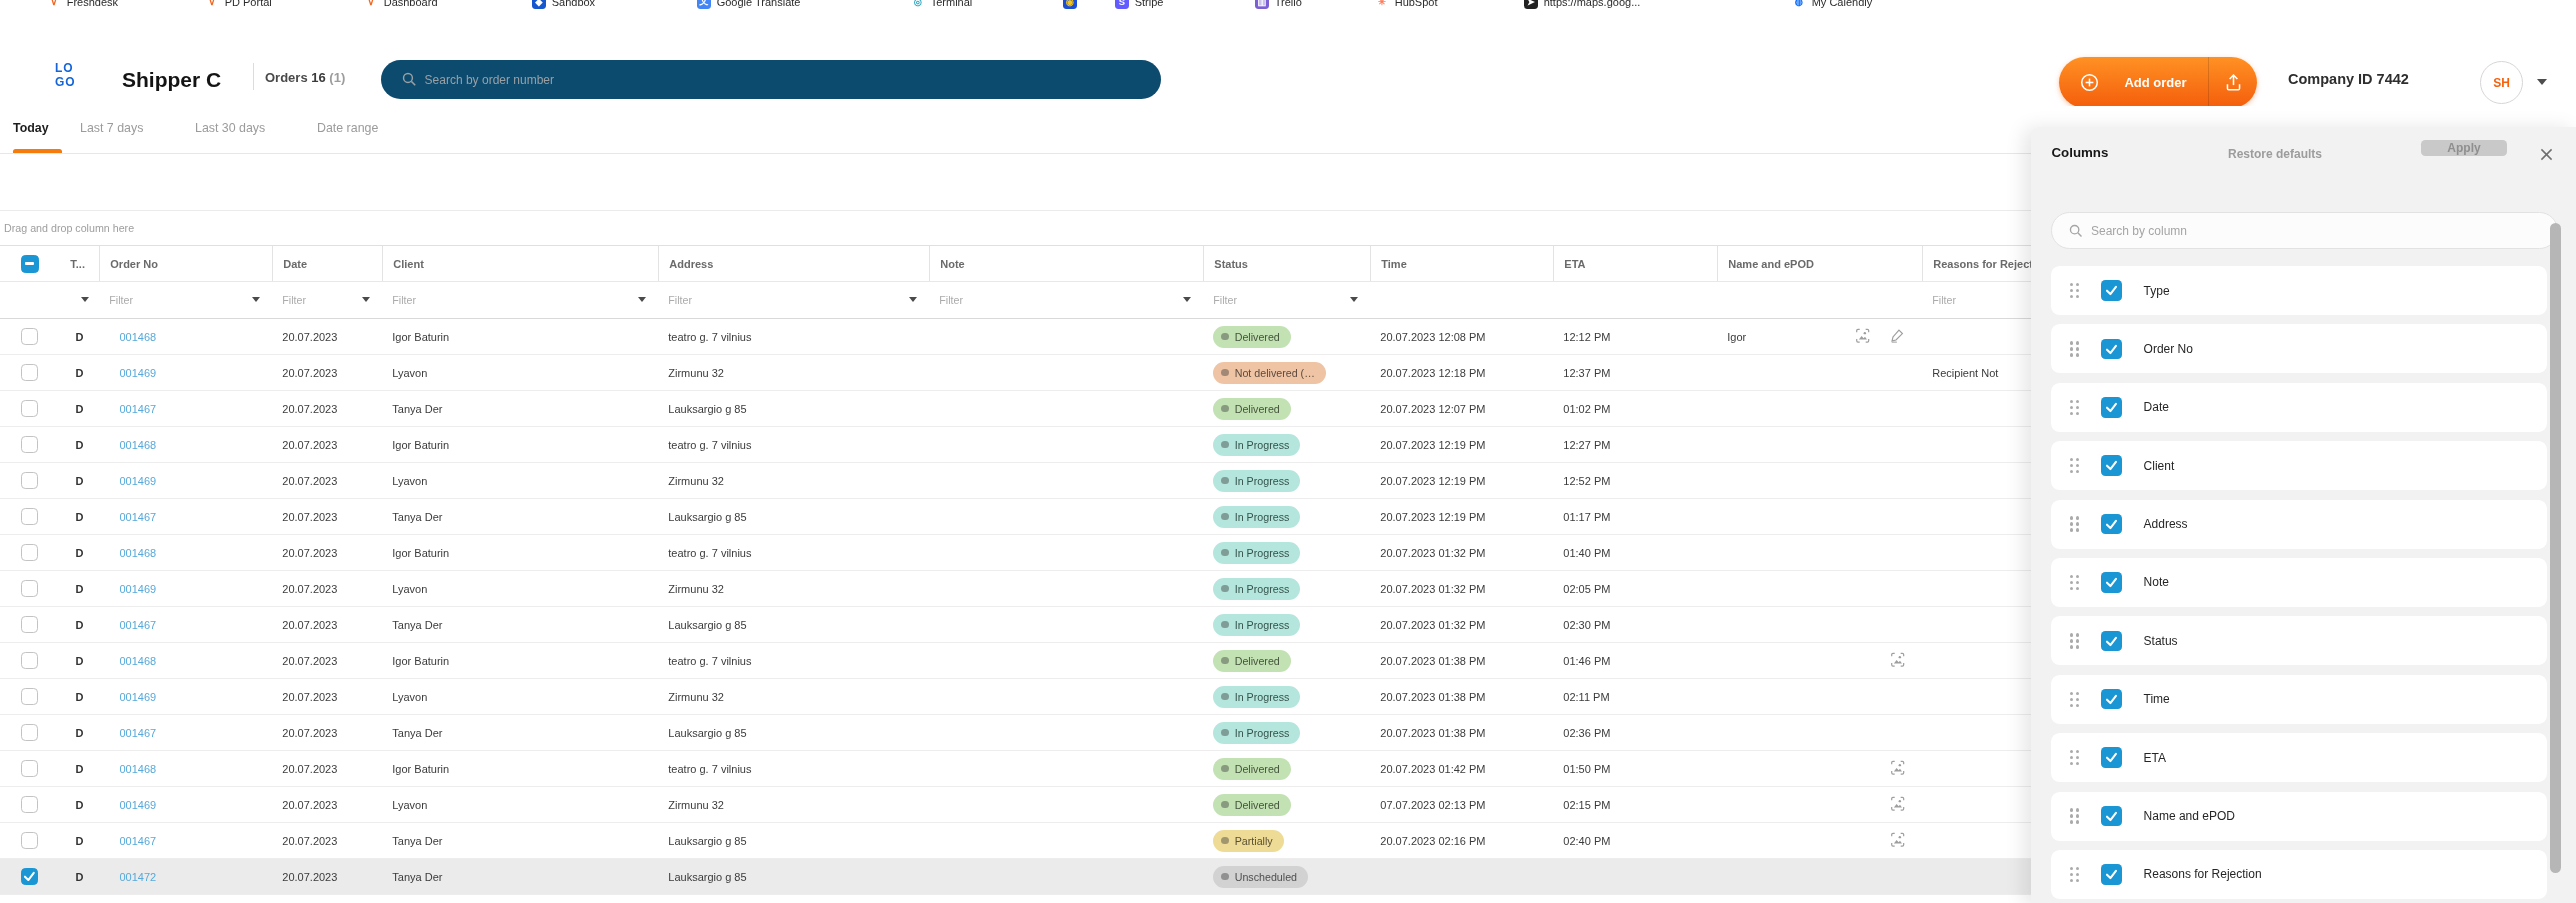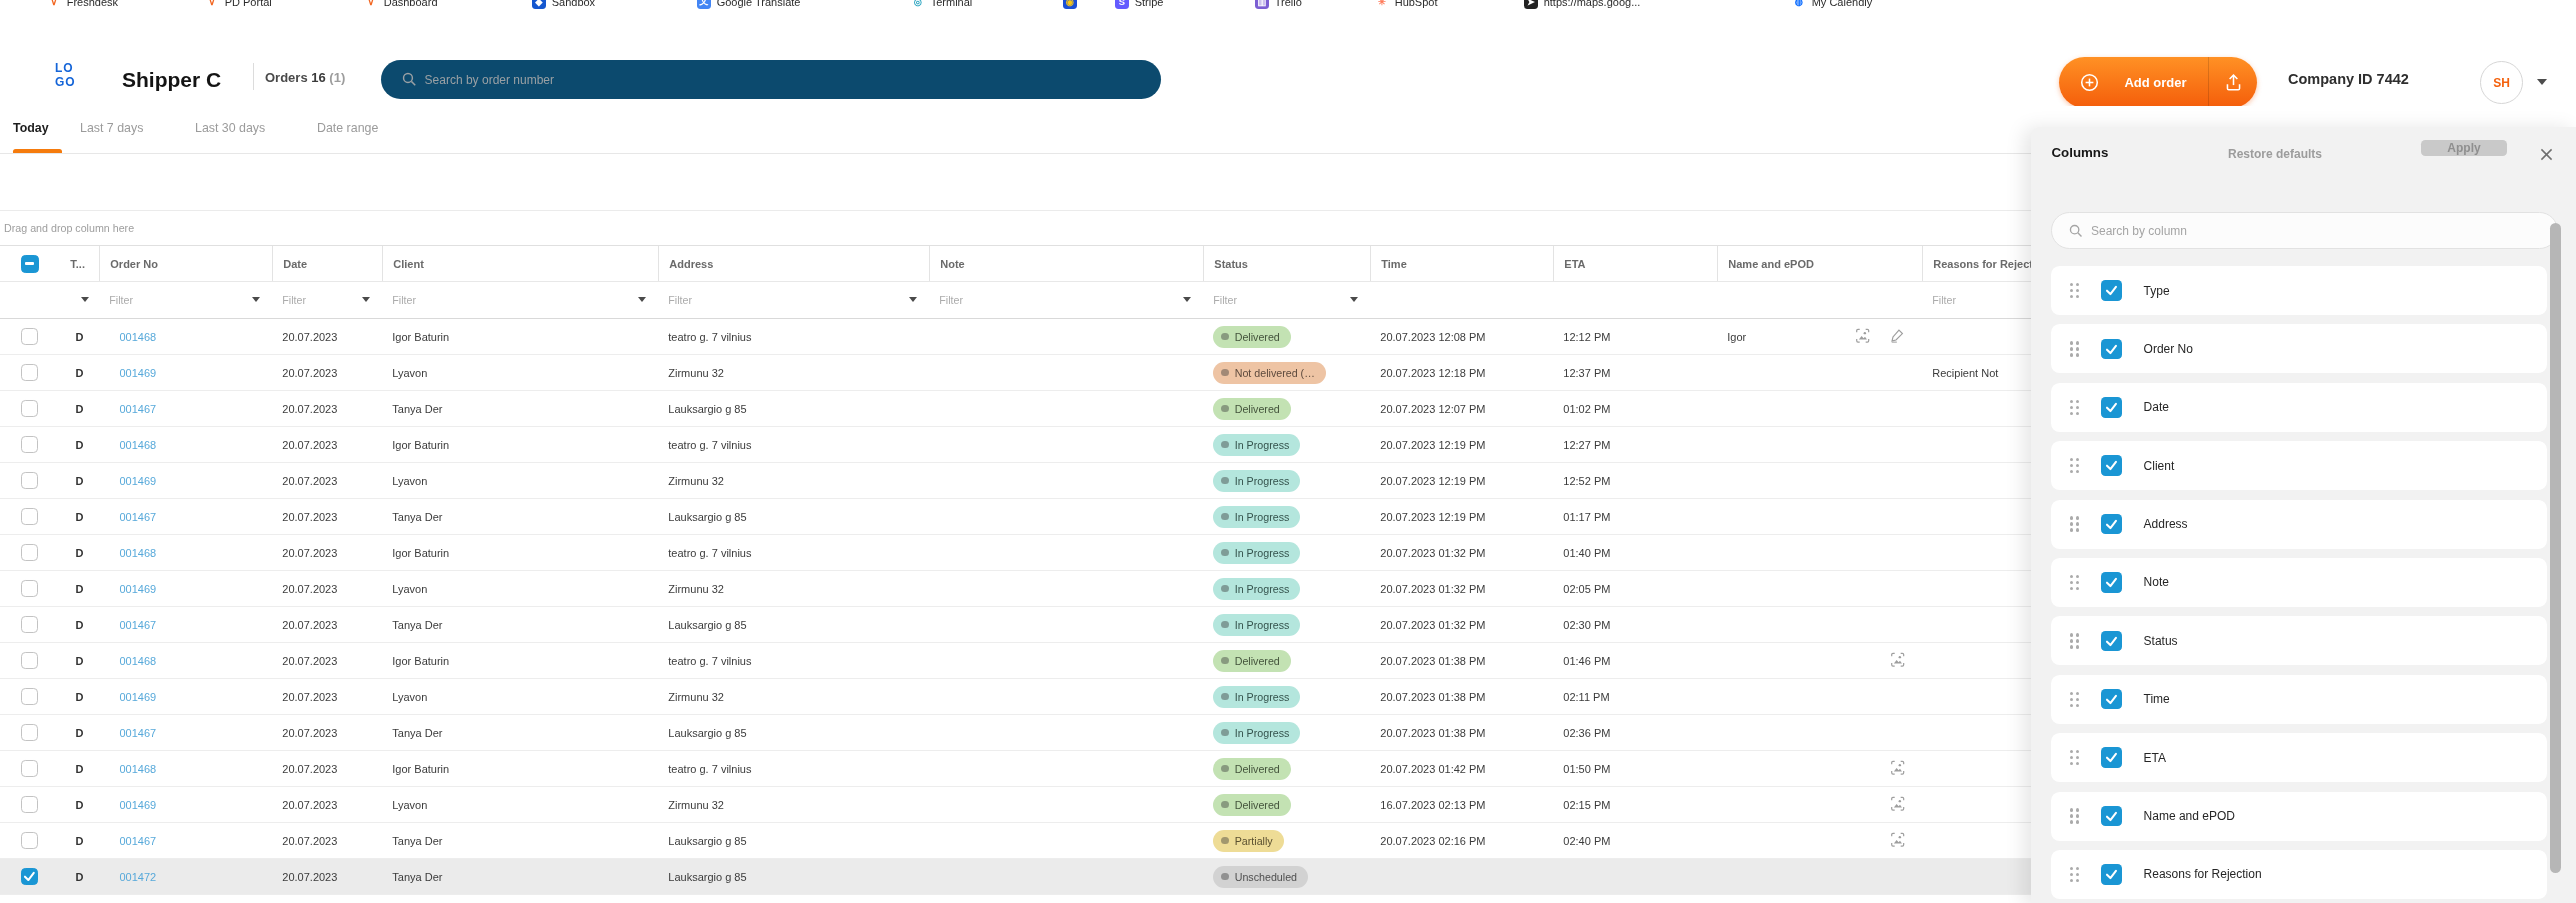--- a/index.html
+++ b/index.html
@@ -707,21 +707,21 @@
         <div class="tcell">20.07.2023</div>
         <div class="tcell">Lyavon</div>
         <div class="tcell">Zirmunu 32</div>
         <div class="tcell"></div>
         <div class="tcell">
           <span class="badge delivered">
             <span class="dot"></span>
             <span>Delivered</span>
           </span>
         </div>
-        <div class="tcell">16.07.2023 02:13 PM</div>
+        <div class="tcell">07.07.2023 02:13 PM</div>
         <div class="tcell">02:15 PM</div>
         <div class="tcell epod-cell">
           <span class="epod-icons">
             <span><svg xmlns="http://www.w3.org/2000/svg" width="15.4" height="15.4" viewBox="0 0 18 18" fill="none" stroke="currentColor" stroke-width="1.4">
                 <path d="M2 5 v-2 a1.5 1.5 0 0 1 1.5 -1.5 h2"></path>
                 <path d="M12.5 1.5 h2 a1.5 1.5 0 0 1 1.5 1.5 v2"></path>
                 <path d="M16 13 v2 a1.5 1.5 0 0 1 -1.5 1.5 h-2"></path>
                 <path d="M5.5 16.5 h-2 a1.5 1.5 0 0 1 -1.5 -1.5 v-2"></path>
                 <circle cx="11.5" cy="6" r="1.4" fill="currentColor" stroke="none"></circle>
                 <path d="M4.5 13.5 l3.2-4 2.4 2.6 1.6-1.8 2.3 3.2 z" fill="currentColor" stroke="none"></path>

